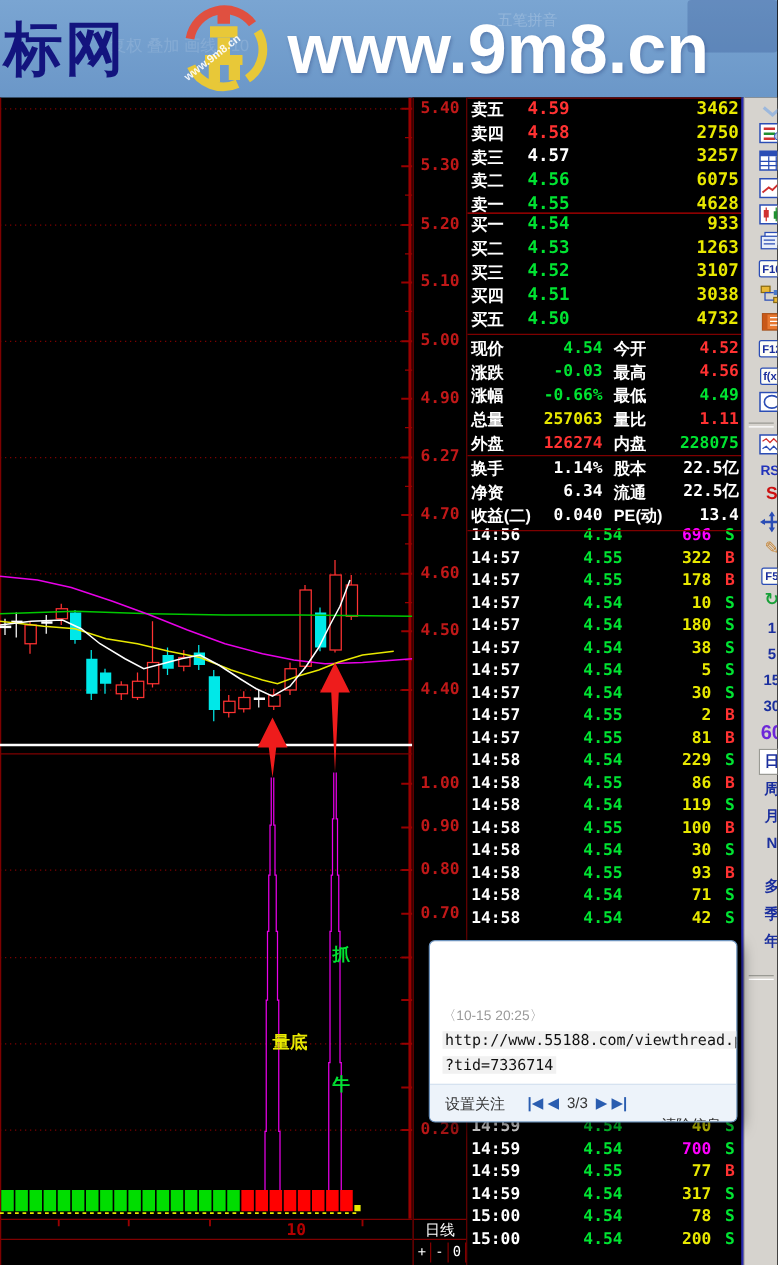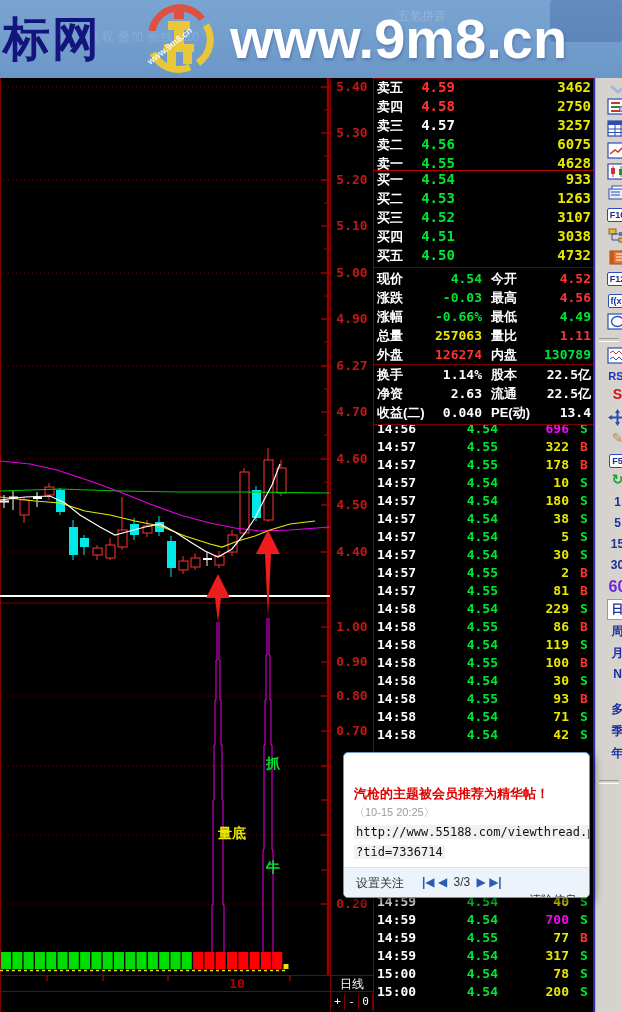--- a/index.html
+++ b/index.html
@@ -29,21 +29,21 @@
           color:#fff;font-size:12px;border-top:1px solid #7e0000;border-bottom:1px solid #7e0000;box-sizing:border-box;}
   #zoom-buttons{position:absolute;left:0;top:916px;width:100%;height:16px;display:flex;}
   #zoom-buttons .zb{flex:1;border-right:1px solid #7e0000;color:#fff;font-size:11px;line-height:15px;
           text-align:center;font-family:"DejaVu Sans Mono",monospace;}
   
   #right-panel{position:absolute;left:374px;top:78px;width:219px;height:934px;background:#000;
           border-top:1px solid #7e0000;box-sizing:border-box;}
   #panel-right-border{position:absolute;left:593px;top:78px;width:2px;height:934px;background:#2a2ab0;}
   .prow{position:absolute;left:0;width:100%;height:19px;line-height:19px;font-size:13px;font-weight:bold;}
   .prow .nm{position:absolute;left:3px;color:#fff;}
-  .prow .pr{position:absolute;right:124px;width:62px;text-align:center;font-family:"DejaVu Sans Mono",monospace;font-size:14px;}
+  .prow .pr{position:absolute;right:109px;width:62px;text-align:left;font-family:"DejaVu Sans Mono",monospace;font-size:14px;}
   .prow .vl{position:absolute;right:2px;width:72px;text-align:right;color:#e8e800;font-family:"DejaVu Sans Mono",monospace;font-size:14px;}
   .qrow{position:absolute;left:0;width:100%;height:19px;line-height:19px;font-size:13px;font-weight:bold;}
   .qrow .l1{position:absolute;left:3px;color:#fff;}
   .qrow .v1{position:absolute;right:111px;width:75px;text-align:right;font-family:"DejaVu Sans Mono",monospace;}
   .qrow .l2{position:absolute;left:117px;color:#fff;}
   .qrow .v2{position:absolute;right:2px;width:70px;text-align:right;font-family:"DejaVu Sans Mono",monospace;}
   .trow{position:absolute;left:0;width:100%;height:18px;line-height:18px;font-size:13px;font-weight:bold;
         font-family:"DejaVu Sans Mono",monospace;}
   .trow .tm{position:absolute;left:3px;color:#fff;}
   .trow .pr{position:absolute;right:95px;width:55px;text-align:right;color:#00e432;}
@@ -363,31 +363,31 @@
         <div class="qrow" style="top:247px">
           <span class="l1">总量</span>
           <span class="v1" style="color:#e8e800">257063</span>
           <span class="l2">量比</span>
           <span class="v2" style="color:#ff3232">1.11</span>
         </div>
         <div class="qrow" style="top:266px">
           <span class="l1">外盘</span>
           <span class="v1" style="color:#ff3232">126274</span>
           <span class="l2">内盘</span>
-          <span class="v2" style="color:#00e432">130789</span>
+          <span class="v2" style="color:#00e432">228075</span>
         </div>
         <div class="qrow" style="top:286px">
           <span class="l1">换手</span>
           <span class="v1" style="color:#ffffff">1.14%</span>
           <span class="l2">股本</span>
           <span class="v2" style="color:#ffffff">22.5亿</span>
         </div>
         <div class="qrow" style="top:305px">
           <span class="l1">净资</span>
-          <span class="v1" style="color:#ffffff">2.63</span>
+          <span class="v1" style="color:#ffffff">6.34</span>
           <span class="l2">流通</span>
           <span class="v2" style="color:#ffffff">22.5亿</span>
         </div>
         <div class="qrow" style="top:324px">
           <span class="l1">收益(二)</span>
           <span class="v1" style="color:#ffffff">0.040</span>
           <span class="l2">PE(动)</span>
           <span class="v2" style="color:#ffffff">13.4</span>
         </div>
       </div>
@@ -629,21 +629,20 @@
       <div class="titem" style="top:545px"><span style="color:#1b2f9e;font-size:12px">周</span></div>
       <div class="titem" style="top:567px"><span style="color:#1b2f9e;font-size:12px">月</span></div>
       <div class="titem" style="top:588px"><span style="color:#1b2f9e;font-size:12px">N</span></div>
       <div class="titem" style="top:623px"><span style="color:#1b2f9e;font-size:12px">多</span></div>
       <div class="titem" style="top:645px"><span style="color:#1b2f9e;font-size:12px">季</span></div>
       <div class="titem" style="top:667px"><span style="color:#1b2f9e;font-size:12px">年</span></div>
       <div class="tdivider" style="top:702px"></div>
     </div>
 
   <div id="dialog">
-    <div class="msg">汽枪的主题被会员推荐为精华帖！</div>
     <div class="ts">〈10-15 20:25〉</div>
     <div class="url1">http://www.55188.com/viewthread.php</div>
     <div class="url2">?tid=7336714</div>
     <div class="footer">
       <span class="fl">设置关注</span>
       <span class="nav">
         <span>|◀</span>
         <span>◀</span>
         <span class="pg">3/3</span>
         <span>▶</span>

